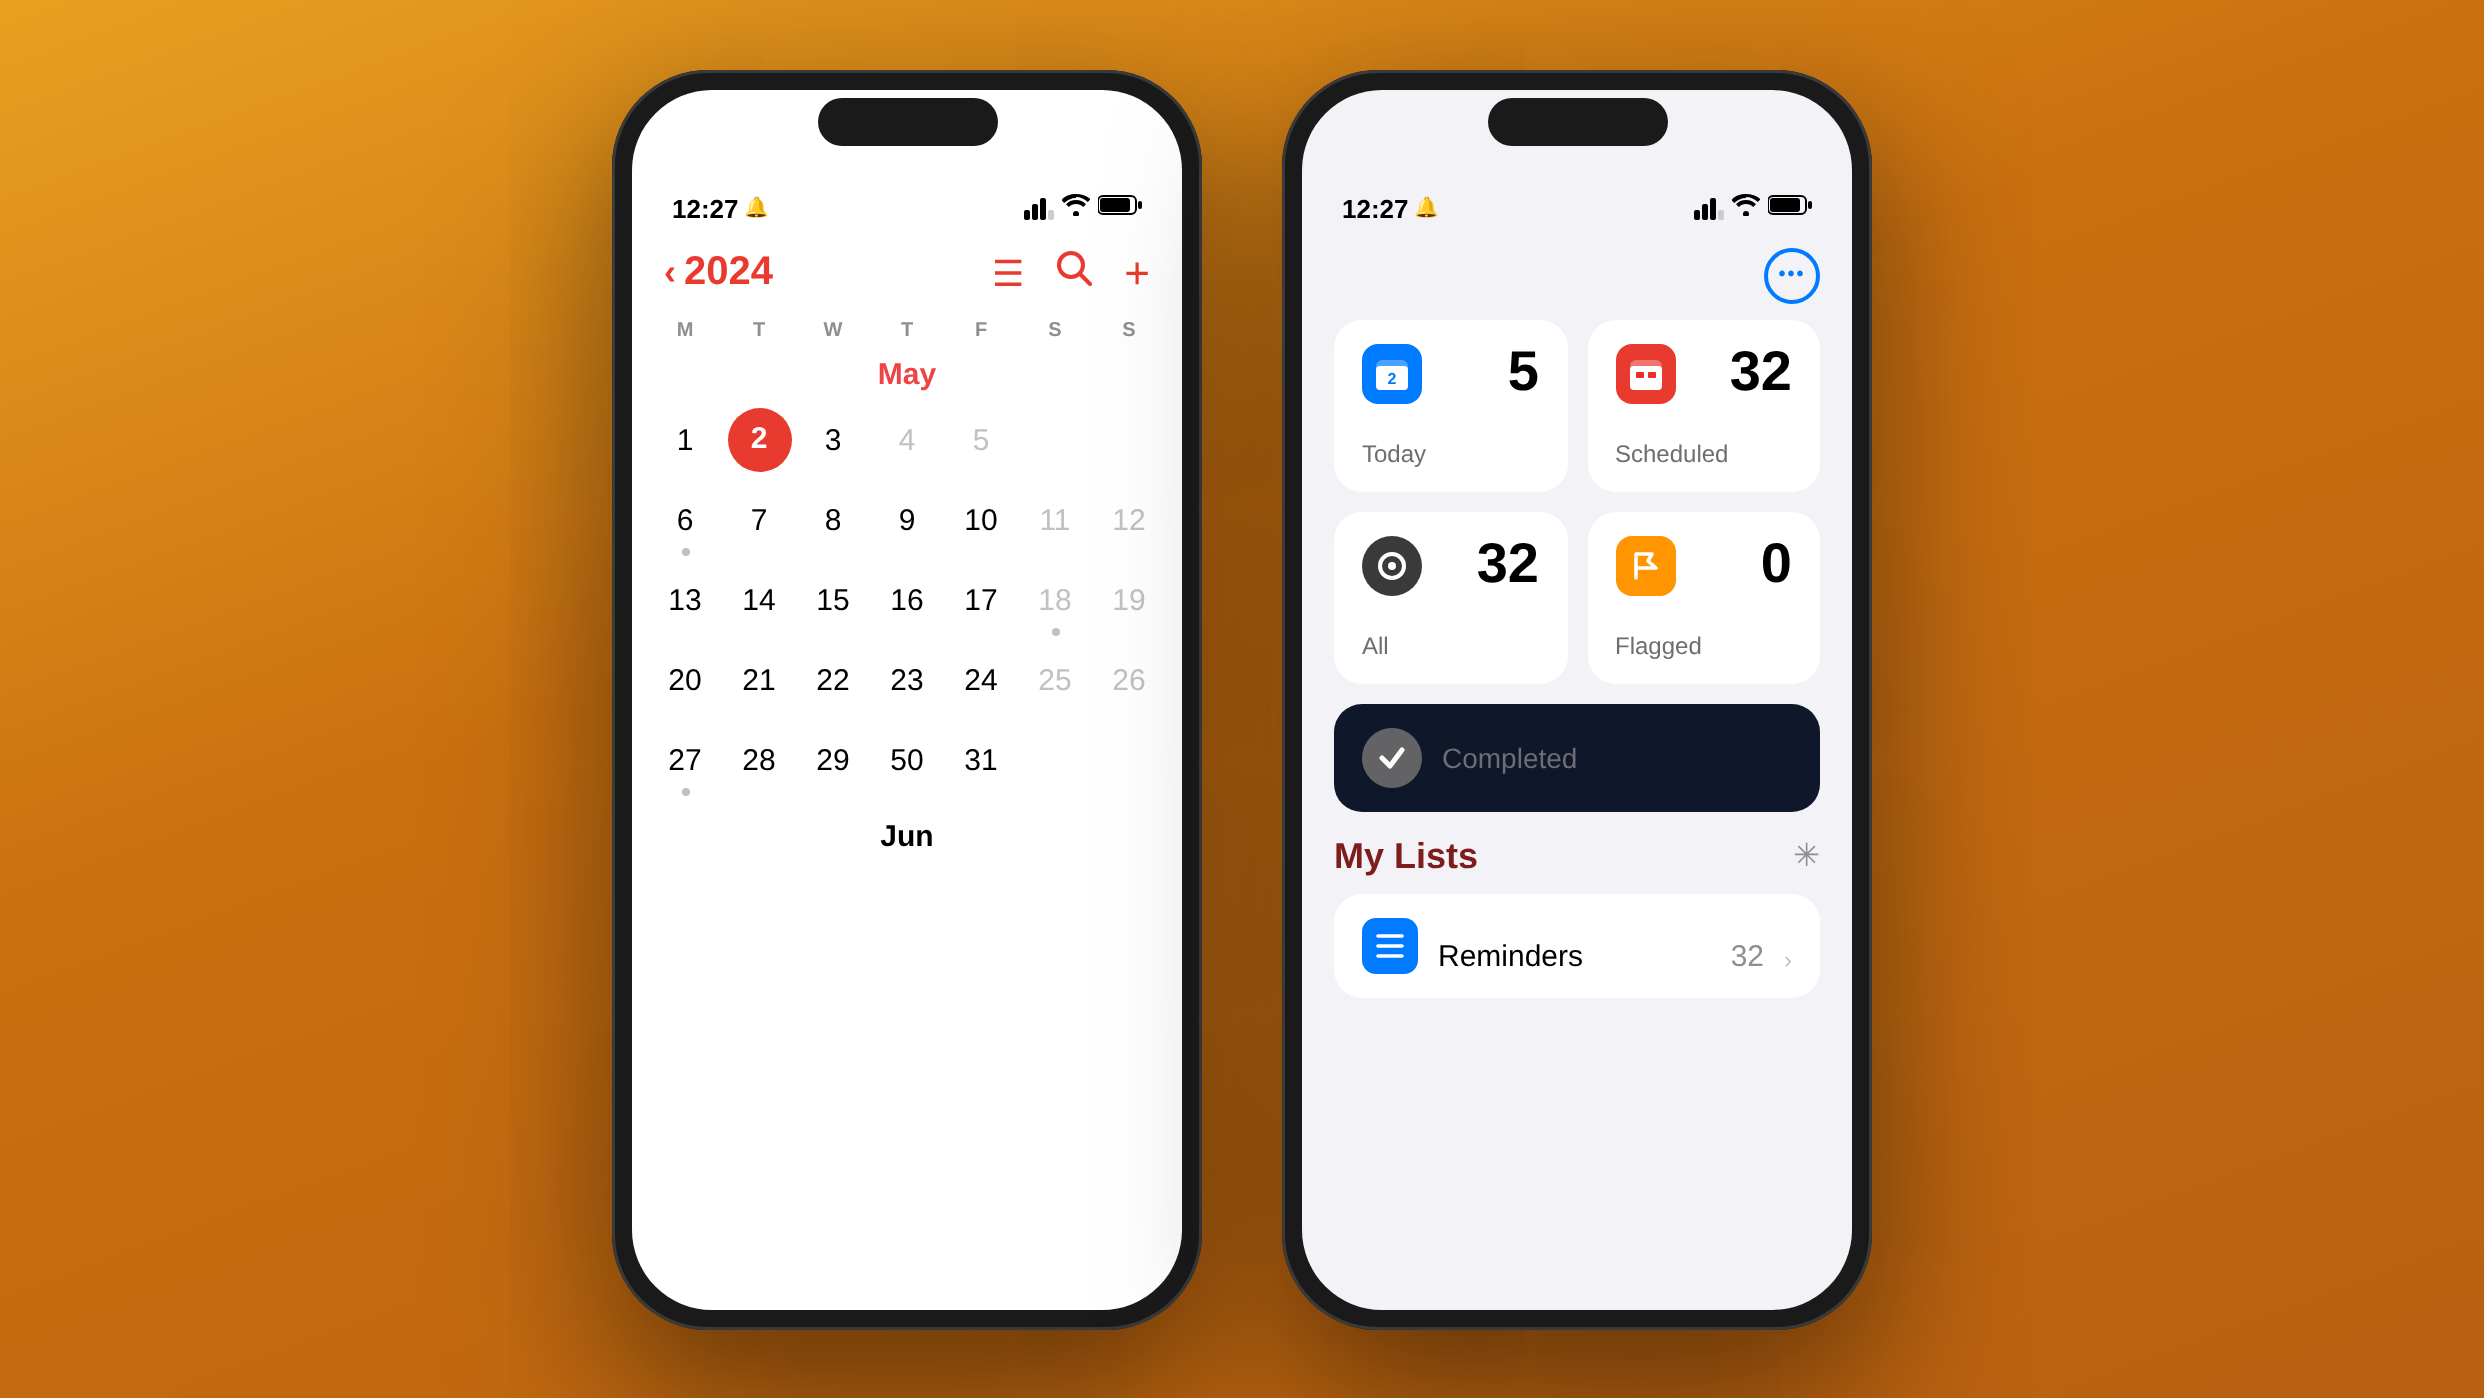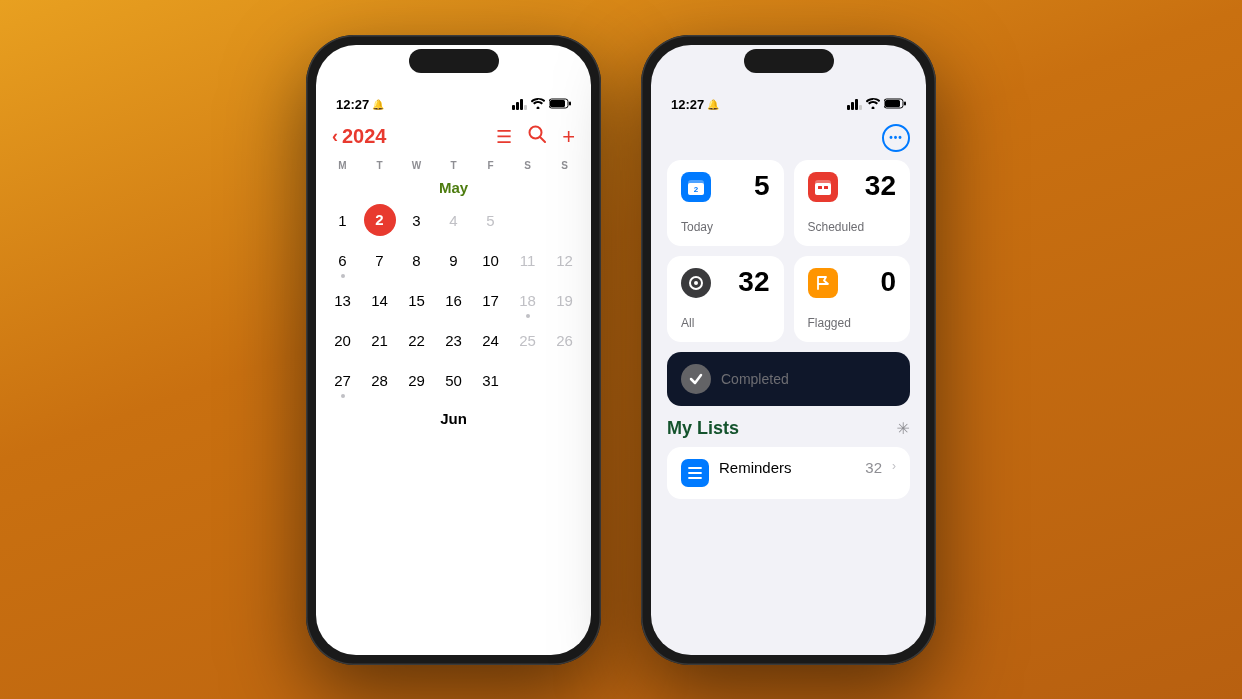--- a/index.html
+++ b/index.html
@@ -129,21 +129,21 @@
       font-size: 10px;
       font-weight: 600;
       color: #8e8e93;
       padding: 2px 0;
     }
 
     .cal-month-label {
       text-align: center;
       font-size: 15px;
       font-weight: 600;
-      color: #4d7c0f;
+      color: #ef4444;
       margin: 6px 0 8px;
     }
 
     .cal-grid {
       display: grid;
       grid-template-columns: repeat(7, 1fr);
       padding: 0 8px;
       row-gap: 6px;
     }
 
@@ -317,33 +317,33 @@
     .rem-lists-header {
       display: flex;
       justify-content: space-between;
       align-items: center;
       margin-bottom: 8px;
     }
 
     .rem-lists-title {
       font-size: 18px;
       font-weight: 700;
-      color: #14532d;
+      color: #7f1d1d;
     }
 
     .rem-spinner {
       font-size: 18px;
       color: #8e8e93;
     }
 
     .rem-list-item {
       background: #ffffff;
       border-radius: 14px;
       display: flex;
-      align-items: flex-start;
+      align-items: flex-end;
       padding: 12px 14px;
       gap: 10px;
     }
 
     .rem-list-icon {
       width: 28px;
       height: 28px;
       background: #007aff;
       border-radius: 7px;
       display: flex;

